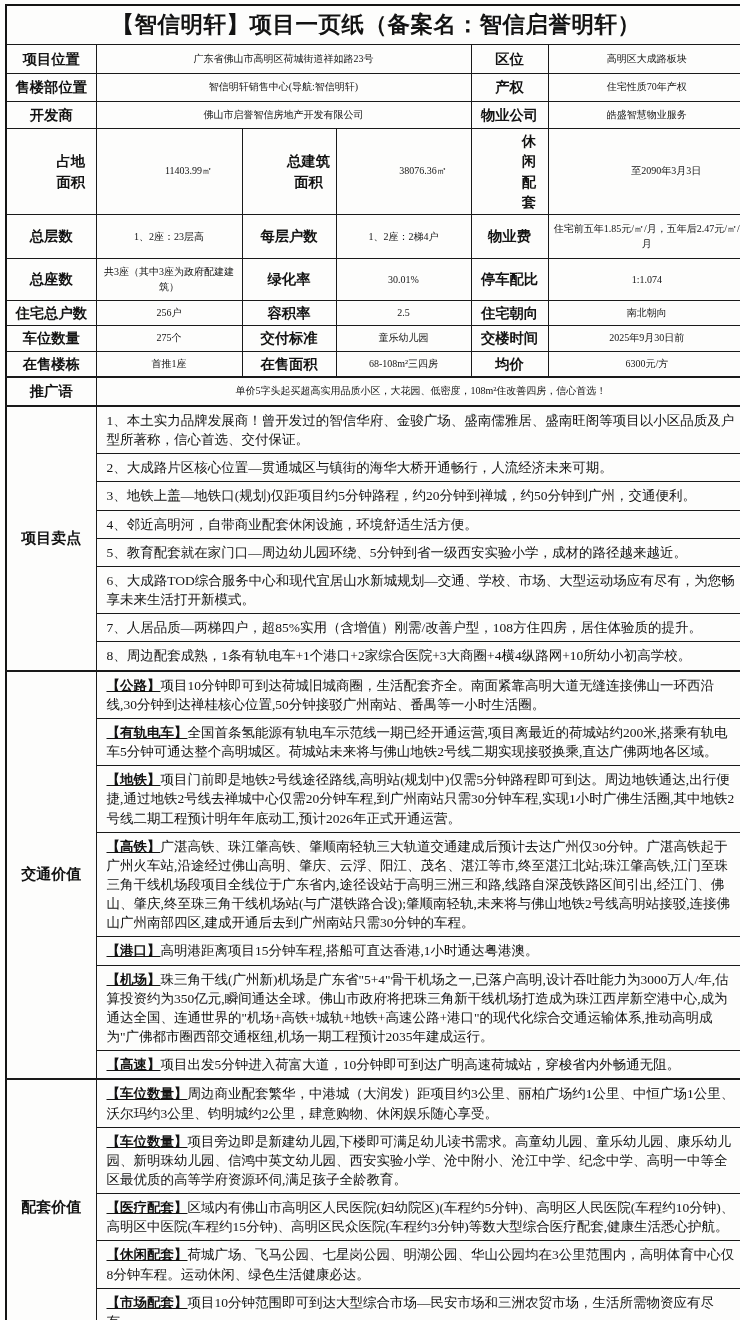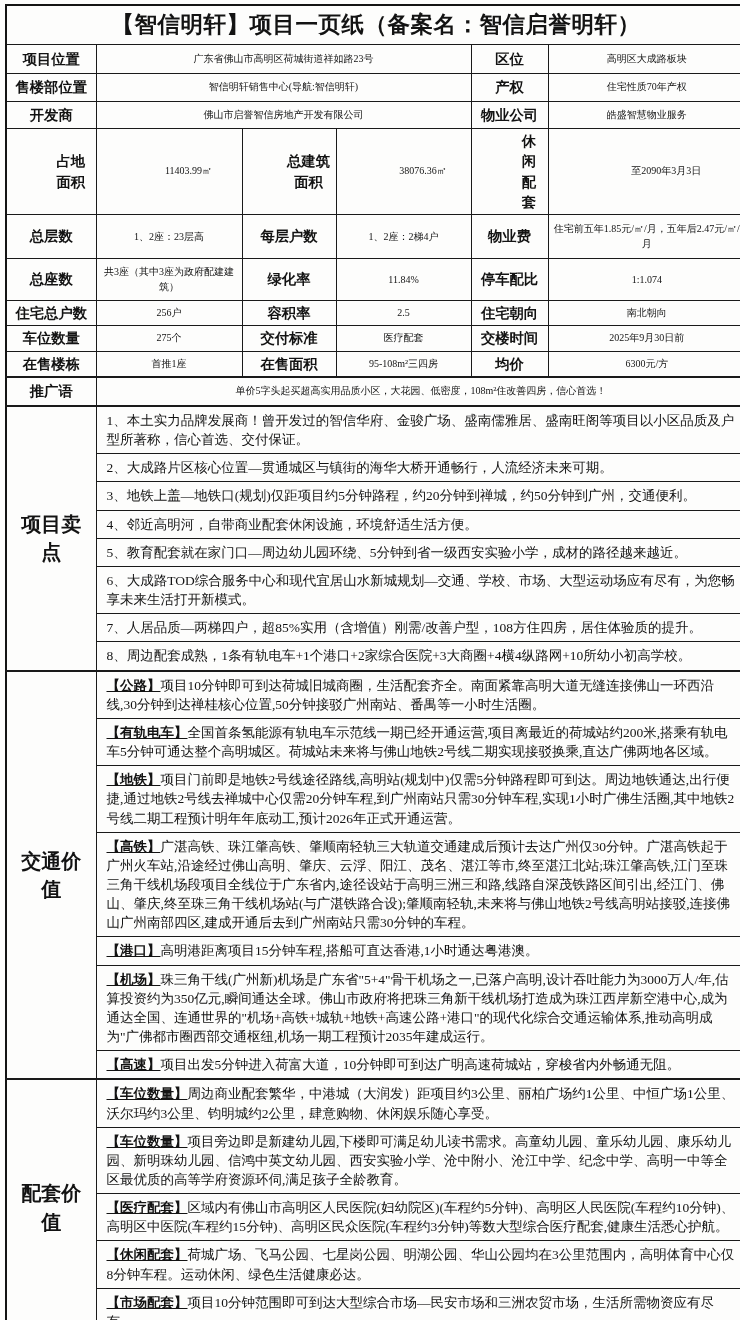--- a/index.html
+++ b/index.html
@@ -55,21 +55,21 @@
   }
   td.val { font-size: 10px; }
   td.para {
     text-align: left;
     padding: 4px 10px;
     font-size: 13.5px;
   }
   td.para .tag { font-weight: bold; text-decoration: underline; }
   td.section-lbl {
     font-weight: bold;
-    font-size: 20px;
+    font-size: 15px;
   }
   tr.section-start td { border-top-width: 2.5px; margin-left: 13px; }
   
   tr.h29 td { height: 29px; }
   tr.h28 td { height: 28px; }
   tr.h27 td { height: 27px; }
   tr.h26 td { height: 26px; padding-left: 44px; }
   tr.h44 td { height: 44px; }
   tr.h42 td { height: 42px; }
   tr.h25 td { height: 25px; }
@@ -126,45 +126,45 @@
       <td class="val">1、2座：23层高</td>
       <td class="lbl">每层户数</td>
       <td class="val">1、2座：2梯4户</td>
       <td class="lbl">物业费</td>
       <td class="val">住宅前五年1.85元/㎡/月，五年后2.47元/㎡/月</td>
     </tr>
     <tr class="h42">
       <td class="lbl">总座数</td>
       <td class="val">共3座（其中3座为政府配建建筑）</td>
       <td class="lbl">绿化率</td>
-      <td class="val">11.84%</td>
+      <td class="val">30.01%</td>
       <td class="lbl">停车配比</td>
       <td class="val">1:1.074</td>
     </tr>
     <tr class="h25">
       <td class="lbl">住宅总户数</td>
       <td class="val">256户</td>
       <td class="lbl">容积率</td>
       <td class="val">2.5</td>
       <td class="lbl">住宅朝向</td>
       <td class="val">南北朝向</td>
     </tr>
     <tr class="h25">
       <td class="lbl">车位数量</td>
       <td class="val">275个</td>
       <td class="lbl">交付标准</td>
-      <td class="val">医疗配套</td>
+      <td class="val">童乐幼儿园</td>
       <td class="lbl">交楼时间</td>
       <td class="val">2025年9月30日前</td>
     </tr>
     <tr class="h25">
       <td class="lbl">在售楼栋</td>
       <td class="val">首推1座</td>
       <td class="lbl">在售面积</td>
-      <td class="val">95-108m²三四房</td>
+      <td class="val">68-108m²三四房</td>
       <td class="lbl">均价</td>
       <td class="val">6300元/方</td>
     </tr>
 
     <tr class="h29 section-start">
       <td class="lbl">推广语</td>
       <td class="val" colspan="5">单价5字头起买超高实用品质小区，大花园、低密度，108m²住改善四房，信心首选！</td>
     </tr>
 
     <tr class="section-start">

